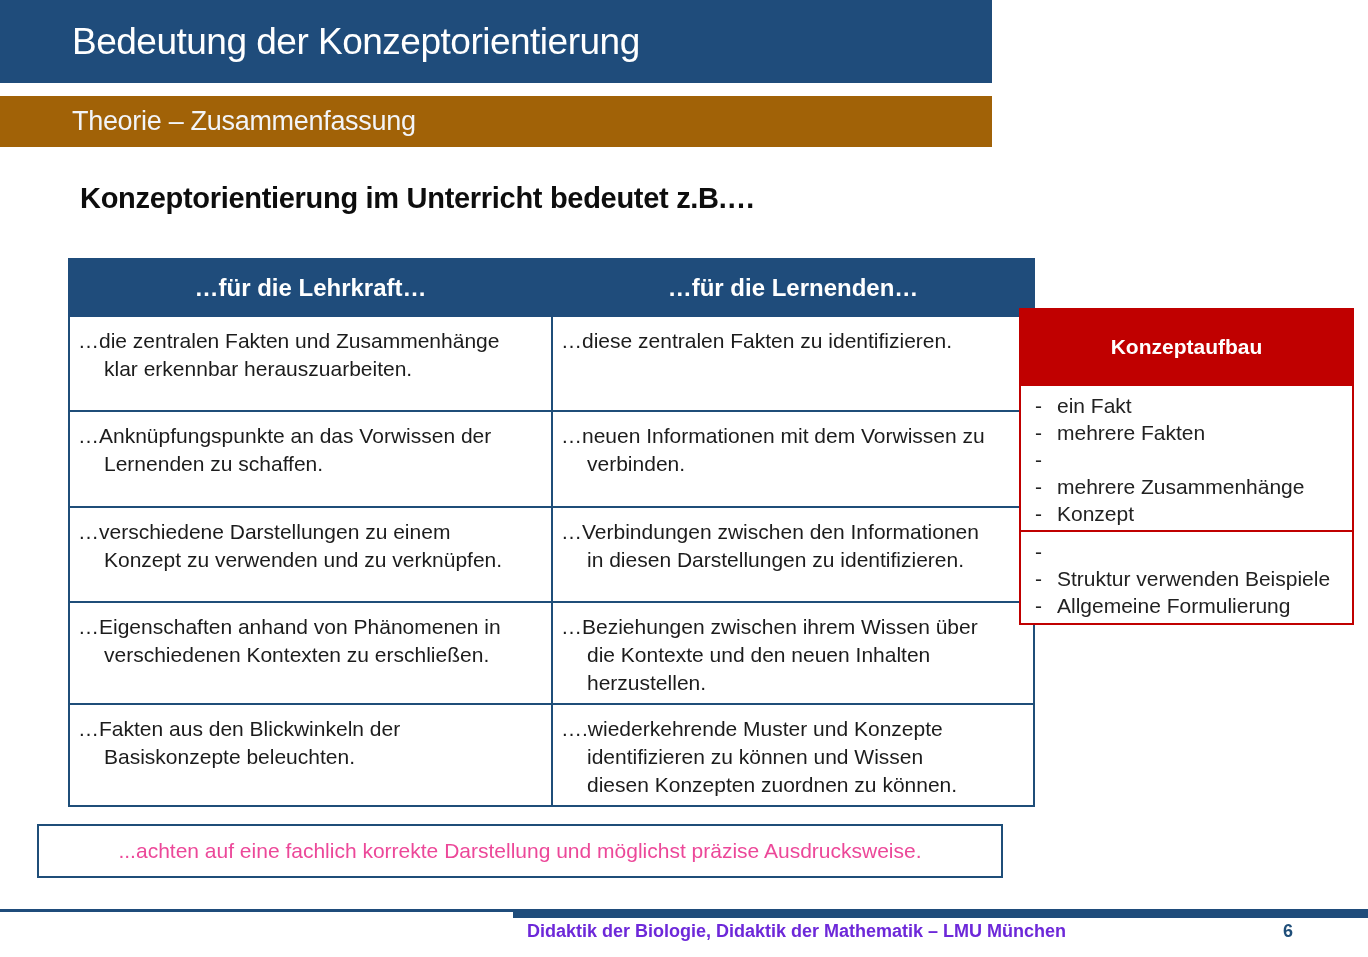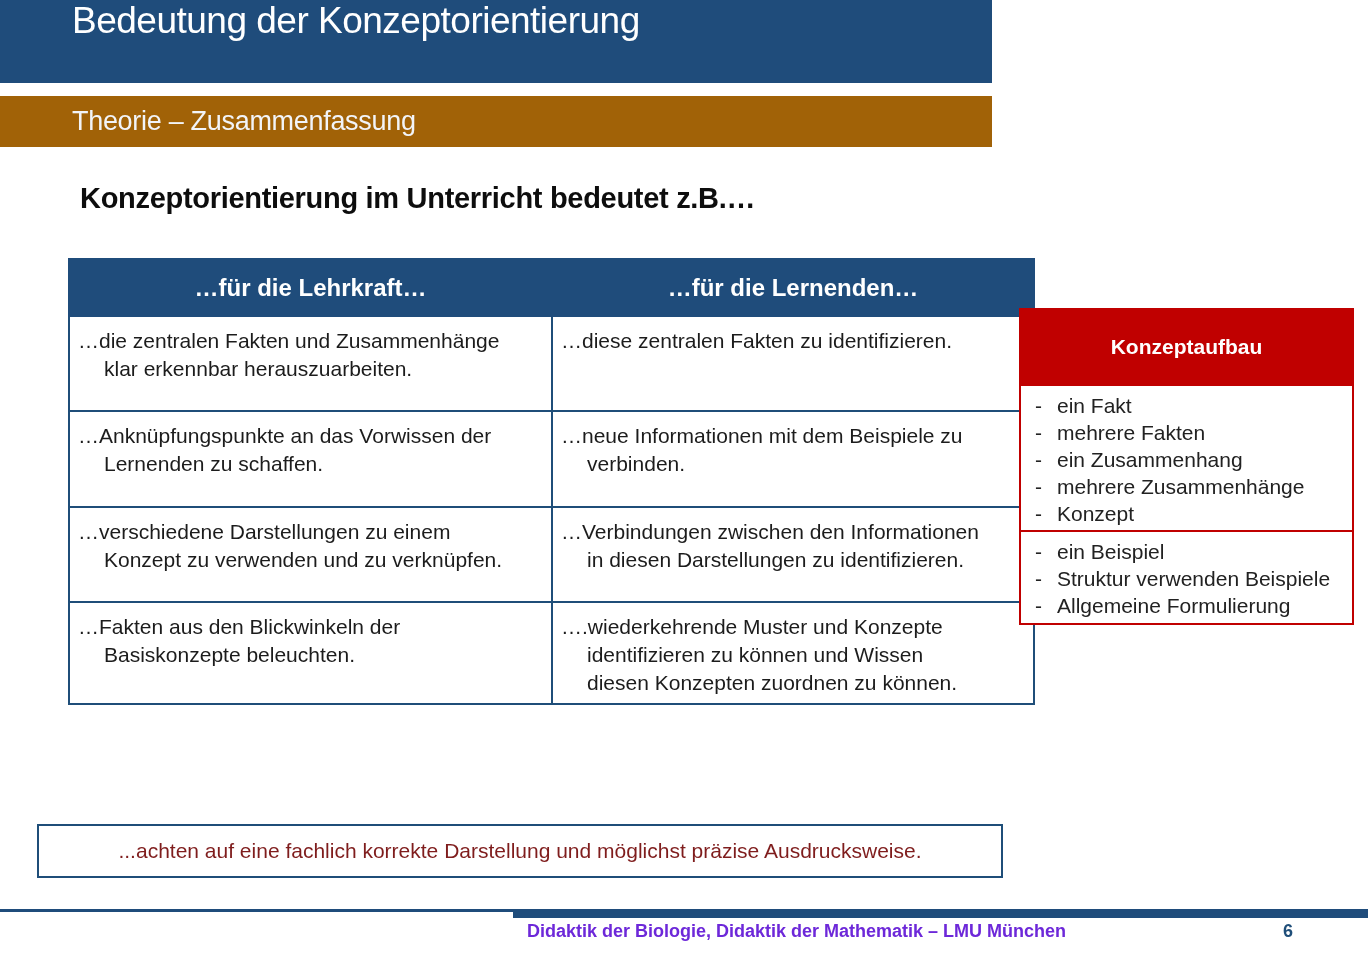--- a/index.html
+++ b/index.html
@@ -5,21 +5,21 @@
   html,body{margin:0;padding:0;}
   body{
     width:1368px;height:957px;position:relative;overflow:hidden;
     background:#ffffff;
     font-family:"Liberation Sans",sans-serif;
     -webkit-font-smoothing:antialiased;
   }
   
   .titlebar{
     position:absolute;left:0;top:0;width:992px;height:83px;
-    background:#1F4C7B;display:flex;
+    background:#1F4C7B;display:flex;align-items:center;
   }
   .titlebar .t{
     padding-left:72px;color:#ffffff;font-size:37px;font-weight:500;
     letter-spacing:-0.5px;white-space:nowrap;
   }
   .subbar{
     position:absolute;left:0;top:96px;width:992px;height:51px;
     background:#a16207;display:flex;align-items:center;
   }
   .subbar .t{
@@ -53,21 +53,21 @@
   tr.r1 td{height:77px;}
   tr.r2 td{height:78px;}
   tr.r3 td{height:77px;}
   tr.r4 td{height:80px;}
   tr.r5 td{height:80px;}
   
   .note{
     position:absolute;left:37px;top:824px;width:966px;height:54px;
     border:2px solid #1F4E79;box-sizing:border-box;
     display:flex;align-items:center;justify-content:center;
-    font-size:21px;color:#7f1d1d;text-align:center;
+    font-size:21px;color:#ec4899;text-align:center;
   }
   
   .sidebox{position:absolute;left:1019px;top:308px;width:335px;}
   .sidebox .head{
     height:78px;background:#C00000;
     display:flex;align-items:center;justify-content:center;
     color:#ffffff;font-size:21px;font-weight:bold;
   }
   .sidebox .sect{
     background:#ffffff;border:2px solid #C00000;box-sizing:border-box;
@@ -122,28 +122,35 @@
   </thead>
   <tbody>
     <tr class="r1">
       <td>…die zentralen Fakten und Zusammenhänge
 klar erkennbar herauszuarbeiten.</td>
       <td>…diese zentralen Fakten zu identifizieren.</td>
     </tr>
     <tr class="r2">
       <td>…Anknüpfungspunkte an das Vorwissen der
 Lernenden zu schaffen.</td>
-      <td>…neue Informationen mit dem Beispiele zu
+      <td>…neuen Informationen mit dem Vorwissen zu
 verbinden.</td>
     </tr>
     <tr class="r3">
       <td>…verschiedene Darstellungen zu einem
 Konzept zu verwenden und zu verknüpfen.</td>
       <td>…Verbindungen zwischen den Informationen
 in diesen Darstellungen zu identifizieren.</td>
+    </tr>
+    <tr class="r4">
+      <td>…Eigenschaften anhand von Phänomenen in
+verschiedenen Kontexten zu erschließen.</td>
+      <td>…Beziehungen zwischen ihrem Wissen über
+die Kontexte und den neuen Inhalten
+herzustellen.</td>
     </tr>
     <tr class="r5">
       <td>…Fakten aus den Blickwinkeln der
 Basiskonzepte beleuchten.</td>
       <td>….wiederkehrende Muster und Konzepte
 identifizieren zu können und Wissen
 diesen Konzepten zuordnen zu können.</td>
     </tr>
   </tbody>
 </table>
@@ -160,35 +167,33 @@
     <div class="li">
       <span class="dash">-</span>
       <span class="txt">ein Fakt</span>
     </div>
     <div class="li">
       <span class="dash">-</span>
       <span class="txt">mehrere Fakten</span>
     </div>
     <div class="li">
       <span class="dash">-</span>
-      <span class="txt">ein Zusammenhang</span>
     </div>
     <div class="li">
       <span class="dash">-</span>
       <span class="txt">mehrere Zusammenhänge</span>
     </div>
     <div class="li">
       <span class="dash">-</span>
       <span class="txt">Konzept</span>
     </div>
   </div>
   <div class="sect s2">
     <div class="li">
       <span class="dash">-</span>
-      <span class="txt">ein Beispiel</span>
     </div>
     <div class="li">
       <span class="dash">-</span>
       <span class="txt">Struktur verwenden Beispiele</span>
     </div>
     <div class="li">
       <span class="dash">-</span>
       <span class="txt">Allgemeine Formulierung</span>
     </div>
   </div>

